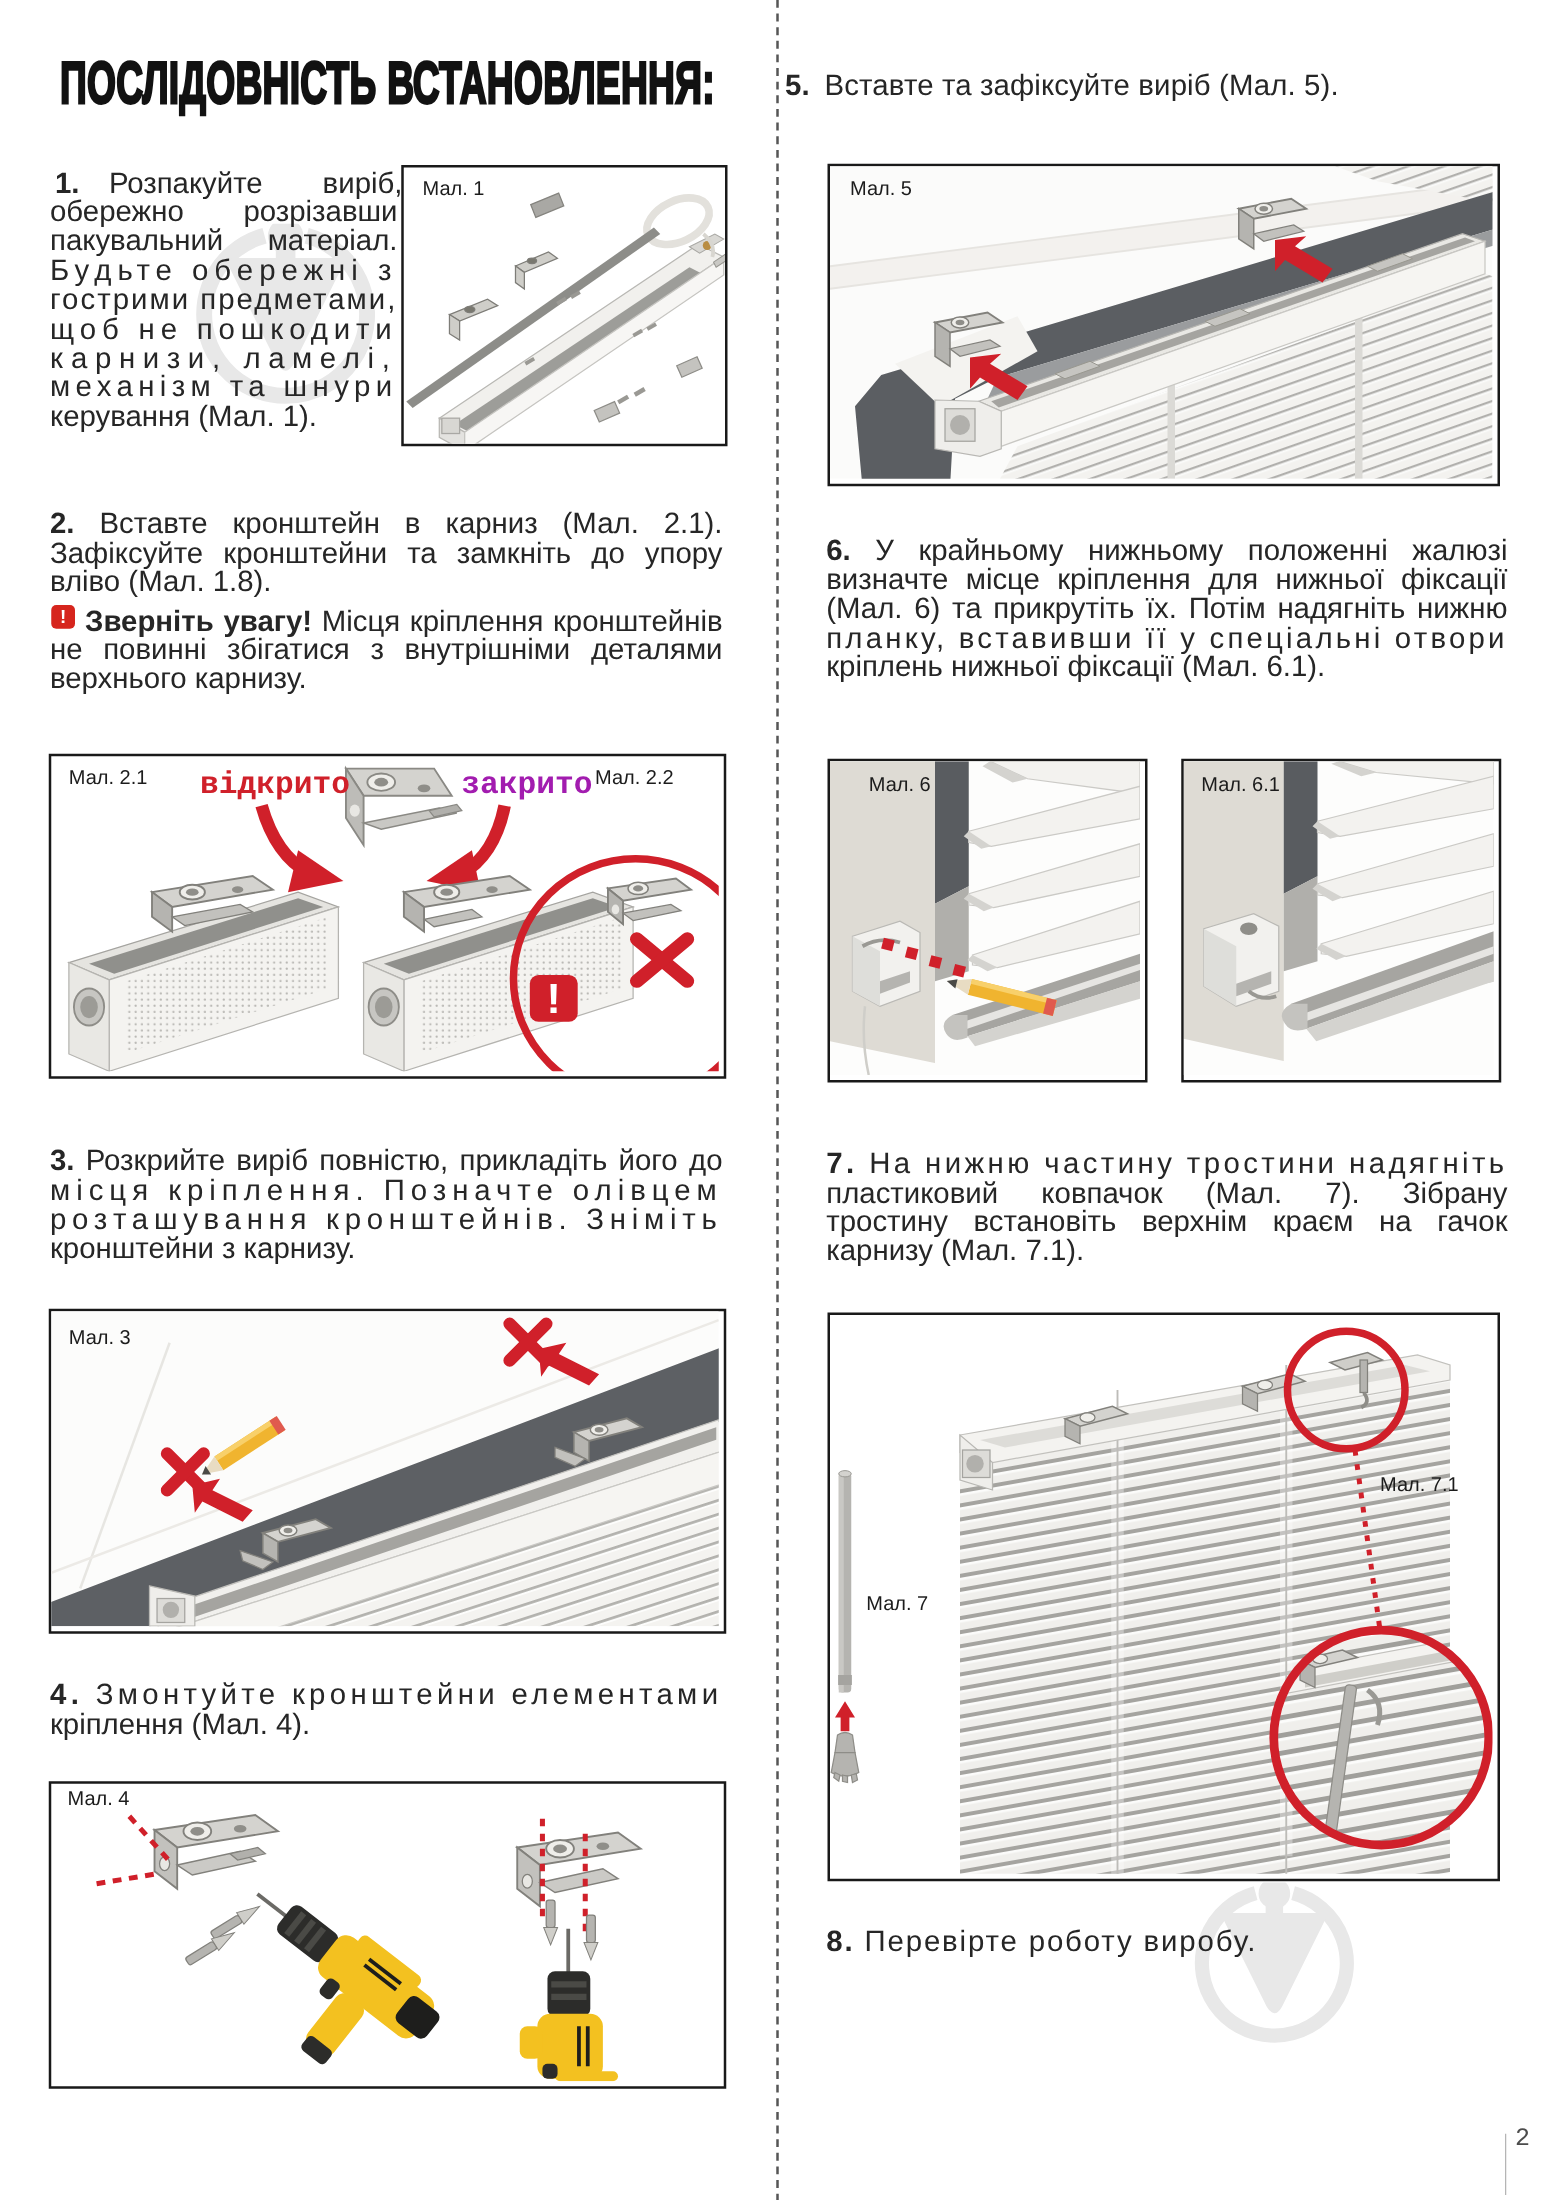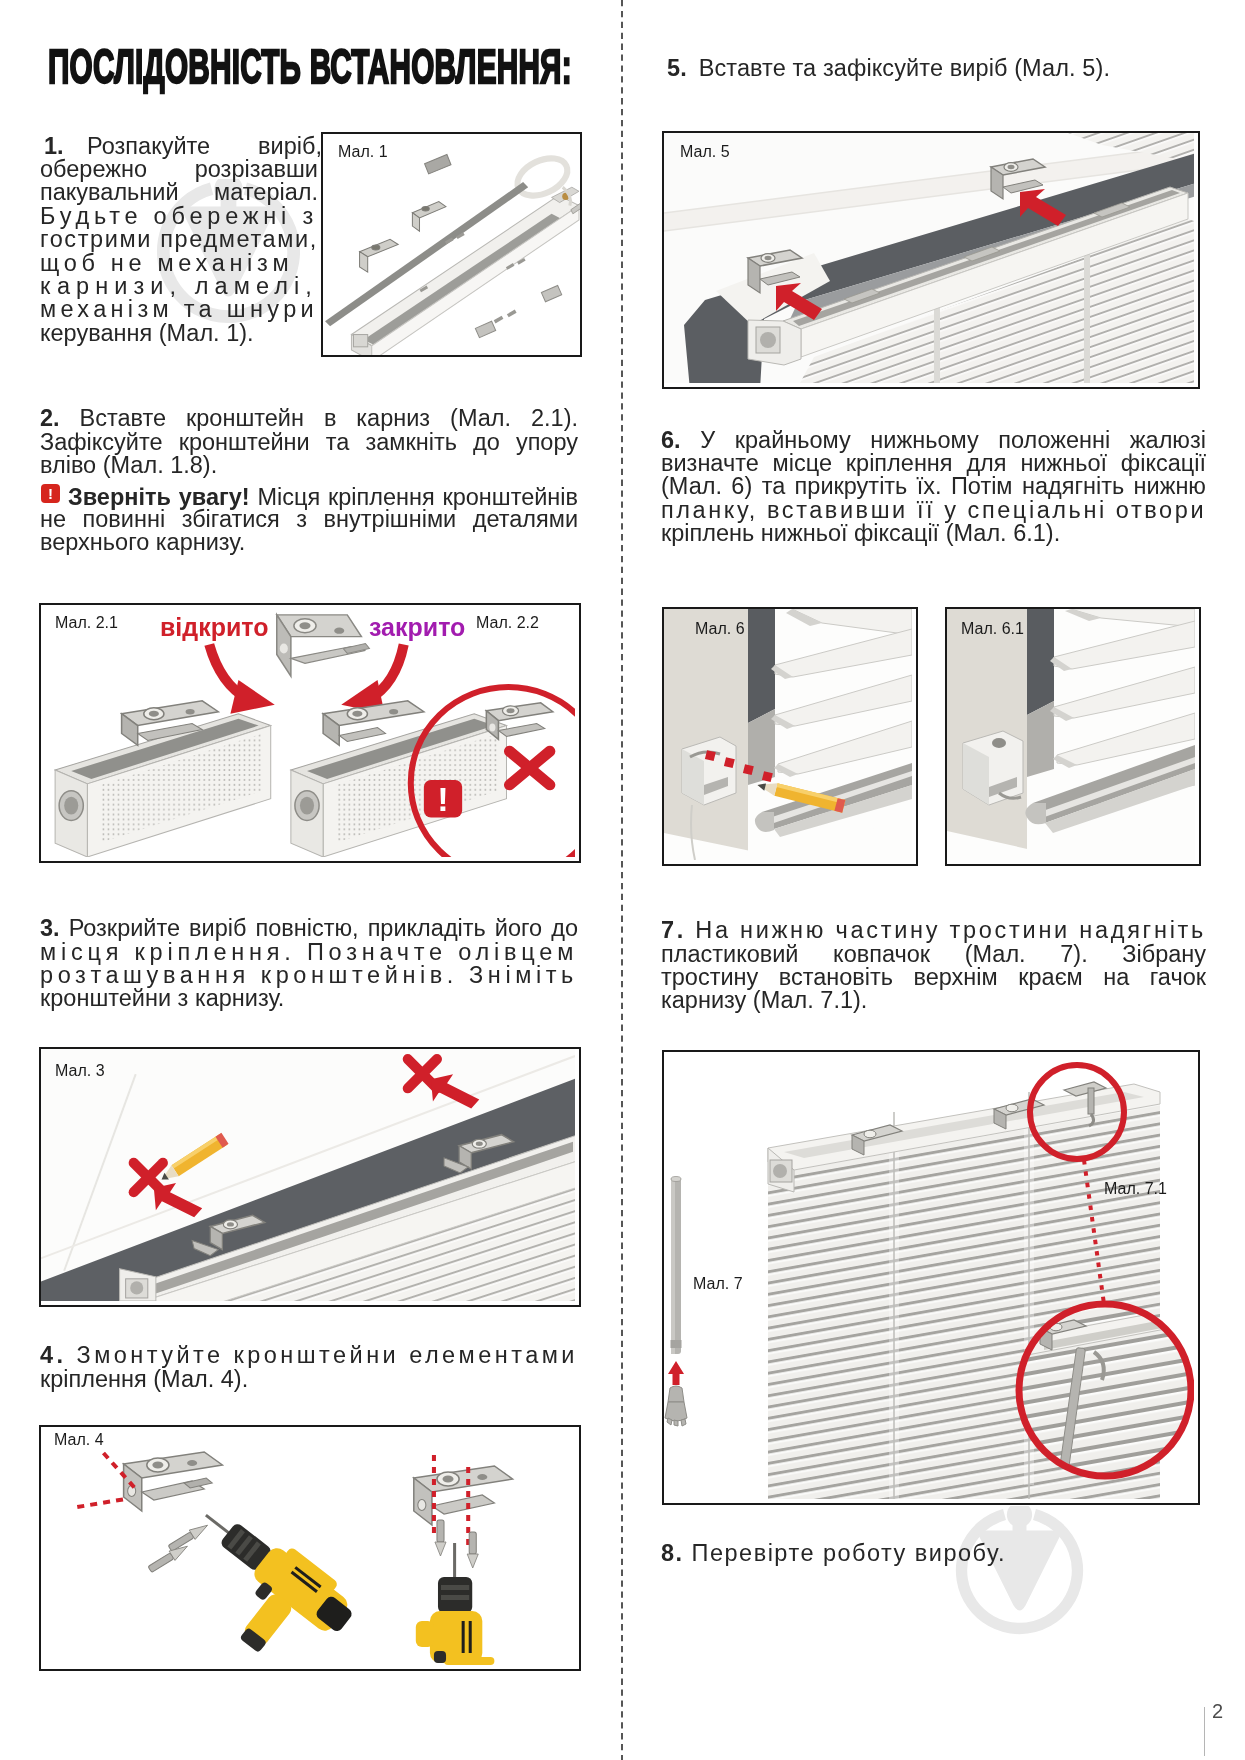--- a/index.html
+++ b/index.html
@@ -1,18 +1,18 @@
 <!DOCTYPE html>
 <html><head>
 <meta charset="utf-8">
 <style>
 html,body{margin:0;padding:0;}
 body{width:1245px;height:1760px;position:relative;background:#ffffff;
   font-family:"Liberation Sans",sans-serif;color:#1e1e1e;overflow:hidden;}
-.abs{position:absolute;}
+.abs{position:absolute;font-family:Liberation Mono, monospace;}
 .ln{position:absolute;white-space:nowrap;font-size:23.5px;line-height:23.4px;color:#262626;}
 .b{font-weight:bold;}
 .box{position:absolute;border:2px solid #191919;background:#ffffff;}
 .figlab{position:absolute;font-size:16px;color:#1c1c1c;white-space:nowrap;z-index:5;}
 .title{position:absolute;left:48px;top:40px;font-weight:bold;
   font-size:62px;letter-spacing:0.5px;color:#121212;white-space:nowrap;-webkit-text-stroke:3px #121212;
   transform-origin:left top;transform:scale(0.4795,0.762);}
 svg{display:block;position:absolute;}
 .warn{position:absolute;left:41px;top:484px;width:19px;height:19px;border-radius:4px;
   background:#d6251d;color:#fff;font-weight:bold;font-size:15px;text-align:center;
@@ -50,42 +50,42 @@
 <div class="abs" style="left:1204px;top:1707px;width:1px;height:49px;background:#b5b5b5"></div>
 <div class="abs" style="left:1212px;top:1700px;font-size:20px;color:#4c4c4c;">2</div>
 
 <div class="title" id="title">ПОСЛІДОВНІСТЬ ВСТАНОВЛЕННЯ:</div>
 
 <div class="ln" id="s1l1" style="left:44px;top:134.5px;word-spacing:41.45px"><span class="b">1.</span> Розпакуйте виріб,</div>
 <div class="ln" id="s1l2" style="left:40px;top:157.9px;word-spacing:41.23px">обережно розрізавши</div>
 <div class="ln" id="s1l3" style="left:40px;top:181.3px;word-spacing:29.02px">пакувальний матеріал.</div>
 <div class="ln" id="s1l4" style="left:40px;top:204.7px;letter-spacing:4.79px">Будьте обережні з</div>
 <div class="ln" id="s1l5" style="left:40px;top:228.1px;letter-spacing:1.62px">гострими предметами,</div>
-<div class="ln" id="s1l6" style="left:40px;top:251.5px;letter-spacing:4.68px">щоб не механізм</div>
+<div class="ln" id="s1l6" style="left:40px;top:251.5px;letter-spacing:4.68px">щоб не пошкодити</div>
 <div class="ln" id="s1l7" style="left:40px;top:274.9px;letter-spacing:6.08px">карнизи, ламелі,</div>
 <div class="ln" id="s1l8" style="left:40px;top:298.3px;letter-spacing:4.32px">механізм та шнури</div>
 <div class="ln" id="s1l9" style="left:40px;top:321.7px">керування (Мал. 1).</div>
 
 <div class="ln" id="s2l1" style="left:40px;top:407.4px;word-spacing:13.41px"><span class="b">2.</span> Вставте кронштейн в карниз (Мал. 2.1).</div>
 <div class="ln" id="s2l2" style="left:40px;top:430.5px;word-spacing:9.56px">Зафіксуйте кронштейни та замкніть до упору</div>
 <div class="ln" id="s2l3" style="left:40px;top:453.5px">вліво (Мал. 1.8).</div>
 <div class="warn">!</div>
 <div class="ln" id="s2l4" style="left:68px;top:485.7px;word-spacing:1.21px"><span class="b">Зверніть увагу!</span> Місця кріплення кронштейнів</div>
 <div class="ln" id="s2l5" style="left:40px;top:507.7px;word-spacing:9.98px">не повинні збігатися з внутрішніми деталями</div>
 <div class="ln" id="s2l6" style="left:40px;top:530.7px">верхнього карнизу.</div>
 
 <div class="ln" id="s3l1" style="left:40px;top:917.2px;word-spacing:2.50px"><span class="b">3.</span> Розкрийте виріб повністю, прикладіть його до</div>
 <div class="ln" id="s3l2" style="left:40px;top:940.6px;letter-spacing:4.78px">місця кріплення. Позначте олівцем</div>
 <div class="ln" id="s3l3" style="left:40px;top:964.0px;letter-spacing:4.58px">розташування кронштейнів. Зніміть</div>
 <div class="ln" id="s3l4" style="left:40px;top:987.4px">кронштейни з карнизу.</div>
 
 <div class="ln" id="s4l1" style="left:40px;top:1344.2px;letter-spacing:3.46px"><span class="b">4.</span> Змонтуйте кронштейни елементами</div>
 <div class="ln" id="s4l2" style="left:40px;top:1367.6px">кріплення (Мал. 4).</div>
 
-<div class="ln" id="s5l1" style="left:667px;top:57.2px;letter-spacing:0.10px"><span class="b">5.</span> Вставте та зафіксуйте виріб (Мал. 5).</div>
+<div class="ln" id="s5l1" style="left:628px;top:57.2px;letter-spacing:0.10px"><span class="b">5.</span> Вставте та зафіксуйте виріб (Мал. 5).</div>
 
 <div class="ln" id="s6l1" style="left:661px;top:428.7px;word-spacing:13.07px"><span class="b">6.</span> У крайньому нижньому положенні жалюзі</div>
 <div class="ln" id="s6l2" style="left:661px;top:452.0px;word-spacing:7.31px">визначте місце кріплення для нижньої фіксації</div>
 <div class="ln" id="s6l3" style="left:661px;top:475.4px;word-spacing:2.86px">(Мал. 6) та прикрутіть їх. Потім надягніть нижню</div>
 <div class="ln" id="s6l4" style="left:661px;top:498.8px;letter-spacing:2.57px">планку, вставивши її у спеціальні отвори</div>
 <div class="ln" id="s6l5" style="left:661px;top:522.2px">кріплень нижньої фіксації (Мал. 6.1).</div>
 
 <div class="ln" id="s7l1" style="left:661px;top:919.2px;letter-spacing:2.73px"><span class="b">7.</span> На нижню частину тростини надягніть</div>
 <div class="ln" id="s7l2" style="left:661px;top:942.6px;word-spacing:28.07px">пластиковий ковпачок (Мал. 7). Зібрану</div>
 <div class="ln" id="s7l3" style="left:661px;top:966.0px;word-spacing:13.95px">тростину встановіть верхнім краєм на гачок</div>

